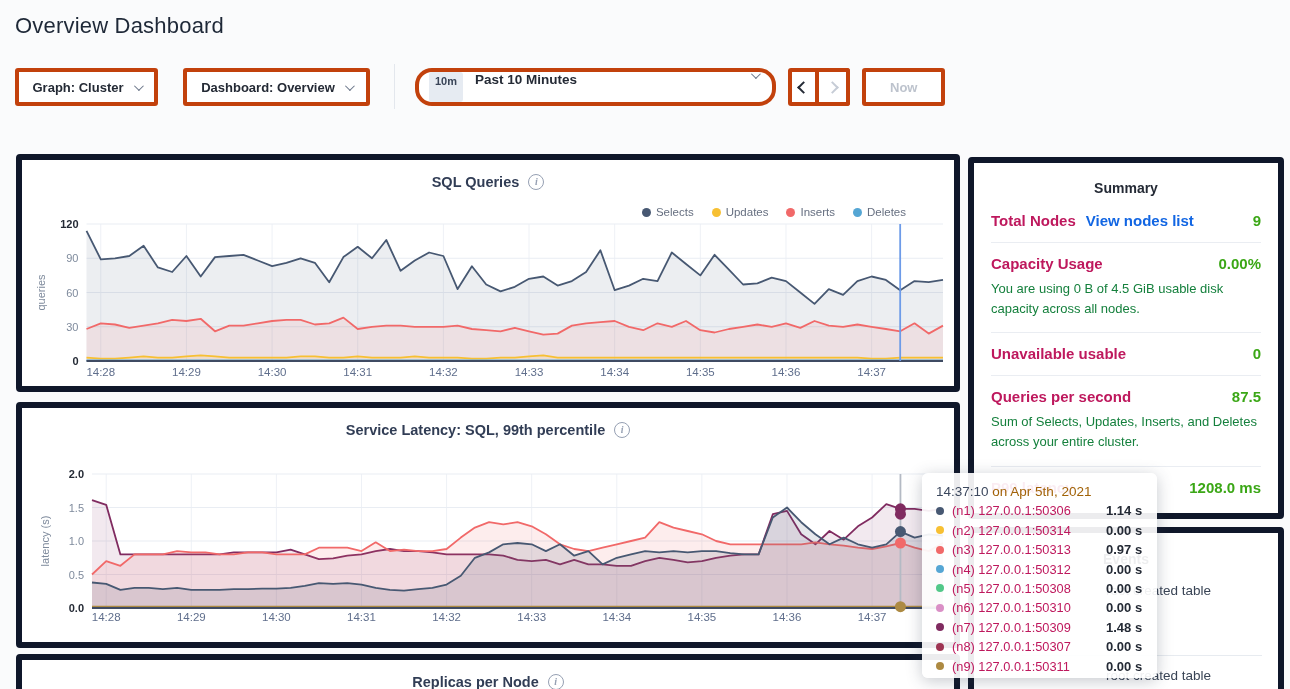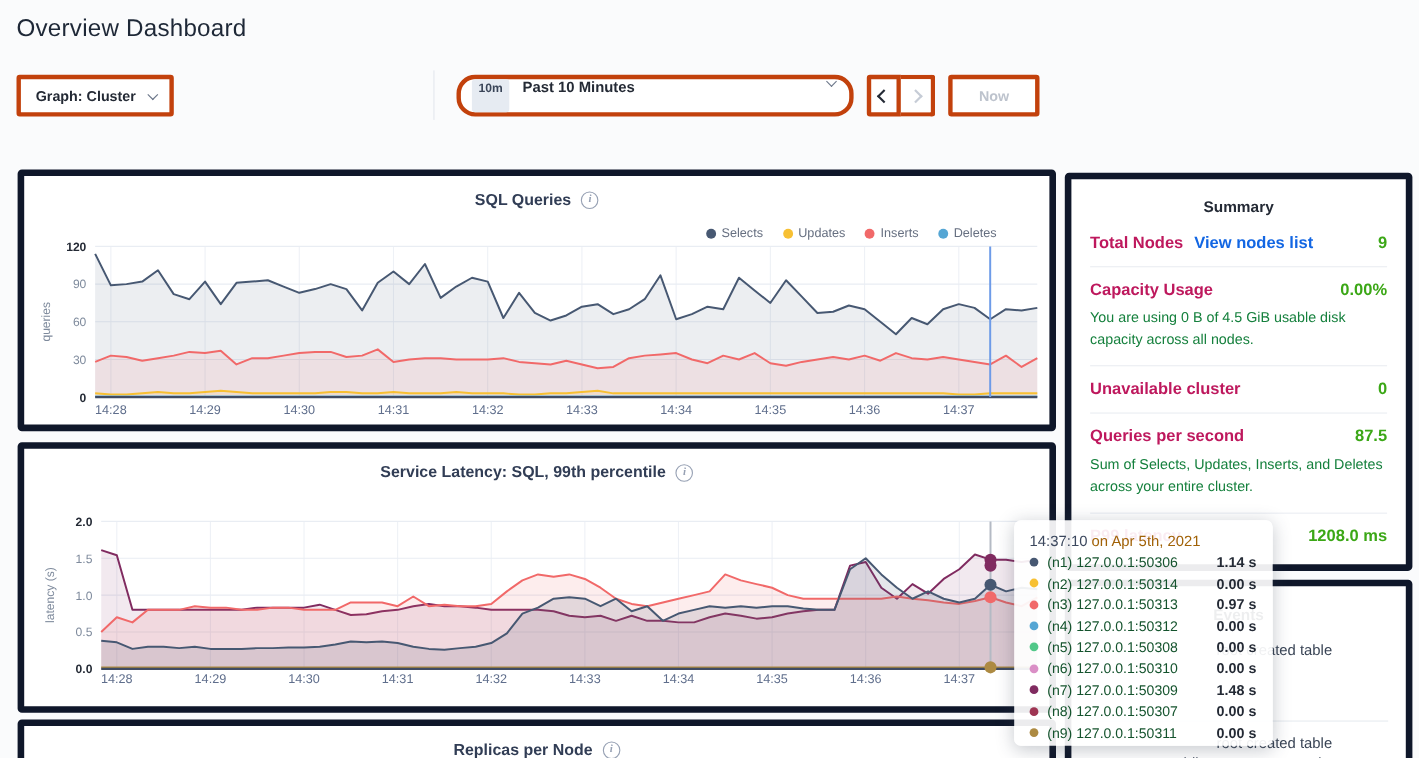--- a/index.html
+++ b/index.html
@@ -62,32 +62,36 @@
   #event2-l2 { top:153px; left:54px; }
 
   
   #tooltip { position:absolute; left:922px; top:473px; width:235px; height:205px; z-index:10;
              background:rgba(255,255,255,0.92); border-radius:6px; padding:11px 14px;
              box-shadow:0 3px 16px rgba(50,60,80,0.28); }
   .tt-head { font-size:13.5px; color:#3c485e; }
   .tt-head .tt-on { color:#a16207;text-align:center; }
   .tt-row { display:flex; align-items:center; gap:8px; margin-top:4.4px; }
   .tt-dot { width:8px; height:8px; border-radius:50%; flex:none; }
-  .tt-node { font-size:12.8px; color:#14532d; width:146px; }
+  .tt-node { font-size:12.8px; color:#be185d; width:146px; }
   .tt-val { font-size:13px; font-weight:bold; color:#242a35; }
 </style>
 </head>
 <body>
 
 <div id="app">
 
   <h1 class="page-title">Overview Dashboard</h1>
 
   <button class="btn dd" id="dd-graph">
     <span>Graph: Cluster</span>
+    <span class="chev chev-down"></span>
+  </button>
+  <button class="btn dd" id="dd-dashboard">
+    <span>Dashboard: Overview</span>
     <span class="chev chev-down"></span>
   </button>
   <div class="vdiv"></div>
   <button class="btn" id="timepicker">
     <span class="time-badge">10m</span>
     <span class="time-label">Past 10 Minutes</span>
     <span class="chev chev-down"></span>
   </button>
   <div class="pager">
     <button class="btn">
@@ -237,21 +241,21 @@
         </div>
         <div class="srow">
           <div class="srow-line">
             <span class="slabel">Capacity Usage</span>
             <span class="sval">0.00%</span>
           </div>
           <div class="sdesc">You are using 0 B of 4.5 GiB usable disk capacity across all nodes.</div>
         </div>
         <div class="srow">
           <div class="srow-line">
-            <span class="slabel">Unavailable cluster</span>
+            <span class="slabel">Unavailable usable</span>
             <span class="sval">0</span>
           </div>
         </div>
         <div class="srow">
           <div class="srow-line">
             <span class="slabel">Queries per second</span>
             <span class="sval">87.5</span>
           </div>
           <div class="sdesc">Sum of Selects, Updates, Inserts, and Deletes across your entire cluster.</div>
         </div>

